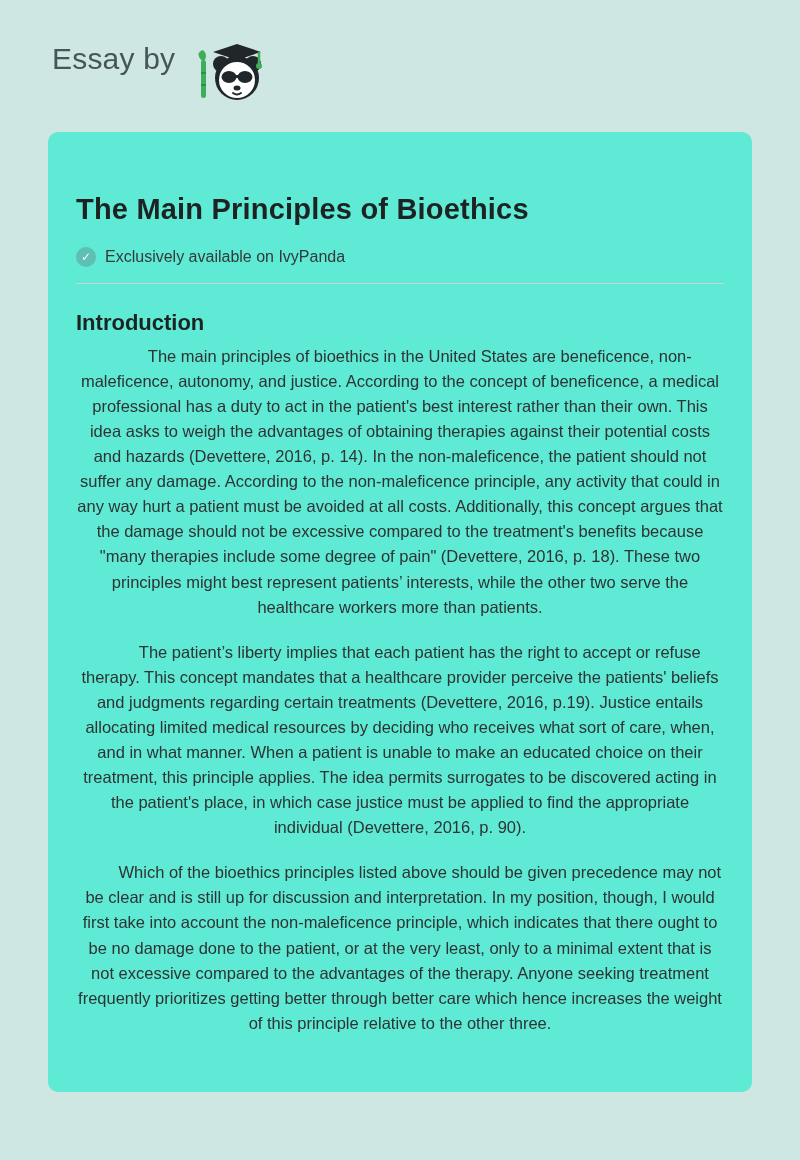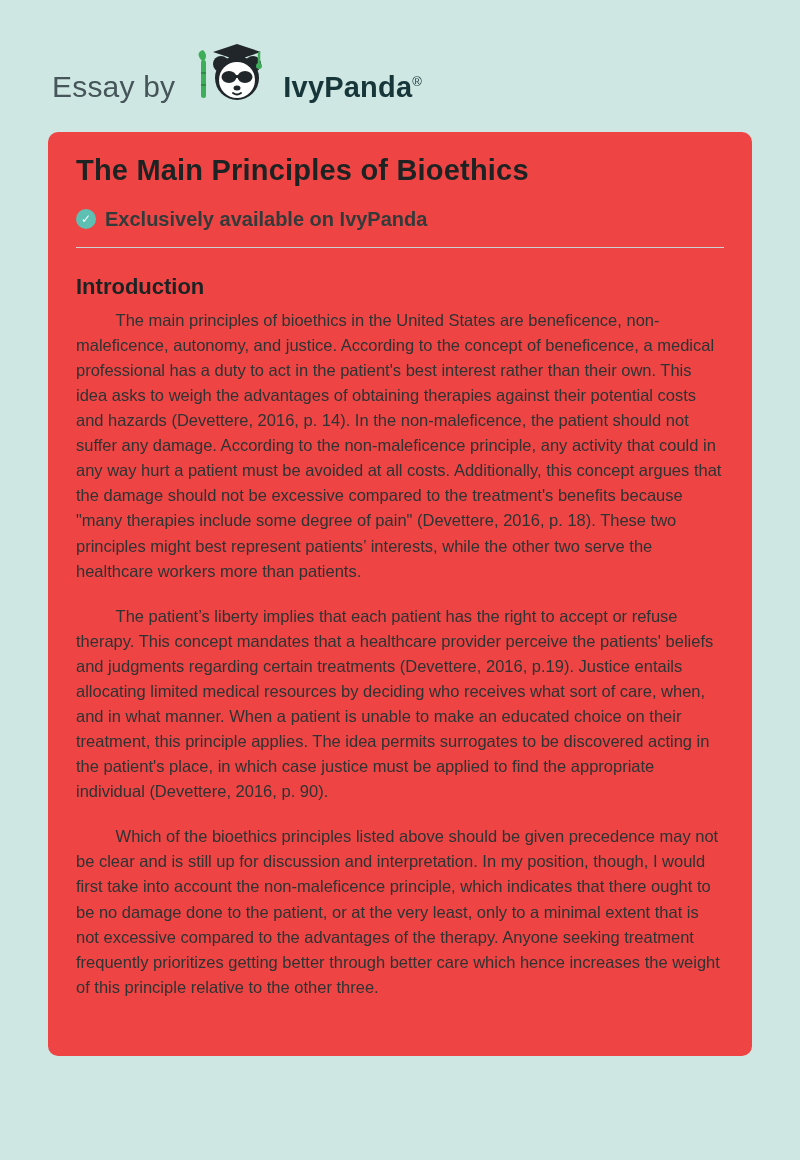--- a/index.html
+++ b/index.html
@@ -15,21 +15,21 @@
   }
   .page {
     width: 800px;
     min-height: 1160px;
     box-sizing: border-box;
     padding: 0 48px 42px 48px;
   }
   
   .header {
     display: flex;
-    align-items: flex-end;
+    align-items: flex-start;
     gap: 14px;
     padding: 42px 4px 28px 4px;
   }
   .essay-by {
     font-size: 30px;
     font-weight: 400;
     color: #46555a;
     letter-spacing: 0.2px;
   }
   .logo-wrap {
@@ -43,24 +43,24 @@
     color: #17363a;
     letter-spacing: 0.2px;
   }
   .brand sup {
     font-size: 13px;
     font-weight: 400;
     vertical-align: super;
   }
   
   .card {
-    background: #ef4444;
+    background: #5eead4;
     border-radius: 10px;
     box-sizing: border-box;
-    padding: 13px 28px 36px 28px;
+    padding: 52px 28px 36px 28px;
   }
   h1.title {
     margin: 8px 0 20px 0;
     font-size: 29px;
     line-height: 1.2;
     font-weight: 700;
     color: #1d2323;
     letter-spacing: 0.2px;
   }
   .availability {
@@ -76,41 +76,42 @@
     background: #5ebfb3;
     color: #ffffff;
     font-size: 12px;
     font-weight: 700;
     display: inline-flex;
     align-items: center;
     justify-content: center;
     flex: 0 0 auto;
   }
   .availability-label {
-    font-size: 20px;
-    font-weight: 700;
+    font-size: 16px;
+    font-weight: 400;
     color: #333a3a;
   }
   hr.divider {
     border: none;
     border-top: 1px solid #ccd3d3;
     margin: 14px 0 10px 0;
   }
   h2.section-heading {
     margin: 26px 0 8px 0;
     font-size: 22px;
     font-weight: 700;
     color: #1d2323;
   }
   p.body-paragraph {
     margin: 2px 0 20px 0;
     font-size: 16.5px;
     line-height: 1.52;
     color: #2e3333;
     text-indent: 2.4em;
+    text-align: center;
   }
 </style>
 </head>
 <body>
 
 <div class="page">
 
   <header class="header">
     <span class="essay-by">Essay by</span>
 
@@ -135,21 +136,20 @@
         <ellipse cx="42" cy="46" rx="3.5" ry="2.5" fill="#20262a"></ellipse>
         <path d="M38 51 Q 42 54 46 51" stroke="#20262a" stroke-width="2" fill="none" stroke-linecap="round"></path>
 
         <polygon points="42,2 66,10 42,18 18,10" fill="#20262a"></polygon>
         <rect x="34" y="13" width="16" height="5" rx="2" fill="#20262a"></rect>
         <path d="M64 11 L 64 22" stroke="#3fae5a" stroke-width="2.5" stroke-linecap="round"></path>
         <circle cx="64" cy="24" r="3" fill="#3fae5a"></circle>
       </svg>
     </span>
 
-    <span class="brand"><span>IvyPanda</span><sup>®</sup></span>
   </header>
 
   <main class="card">
 
     <h1 class="title">The Main Principles of Bioethics</h1>
 
     <div class="availability">
       <span class="check-circle">✓</span>
       <span class="availability-label">Exclusively available on IvyPanda</span>
     </div>

